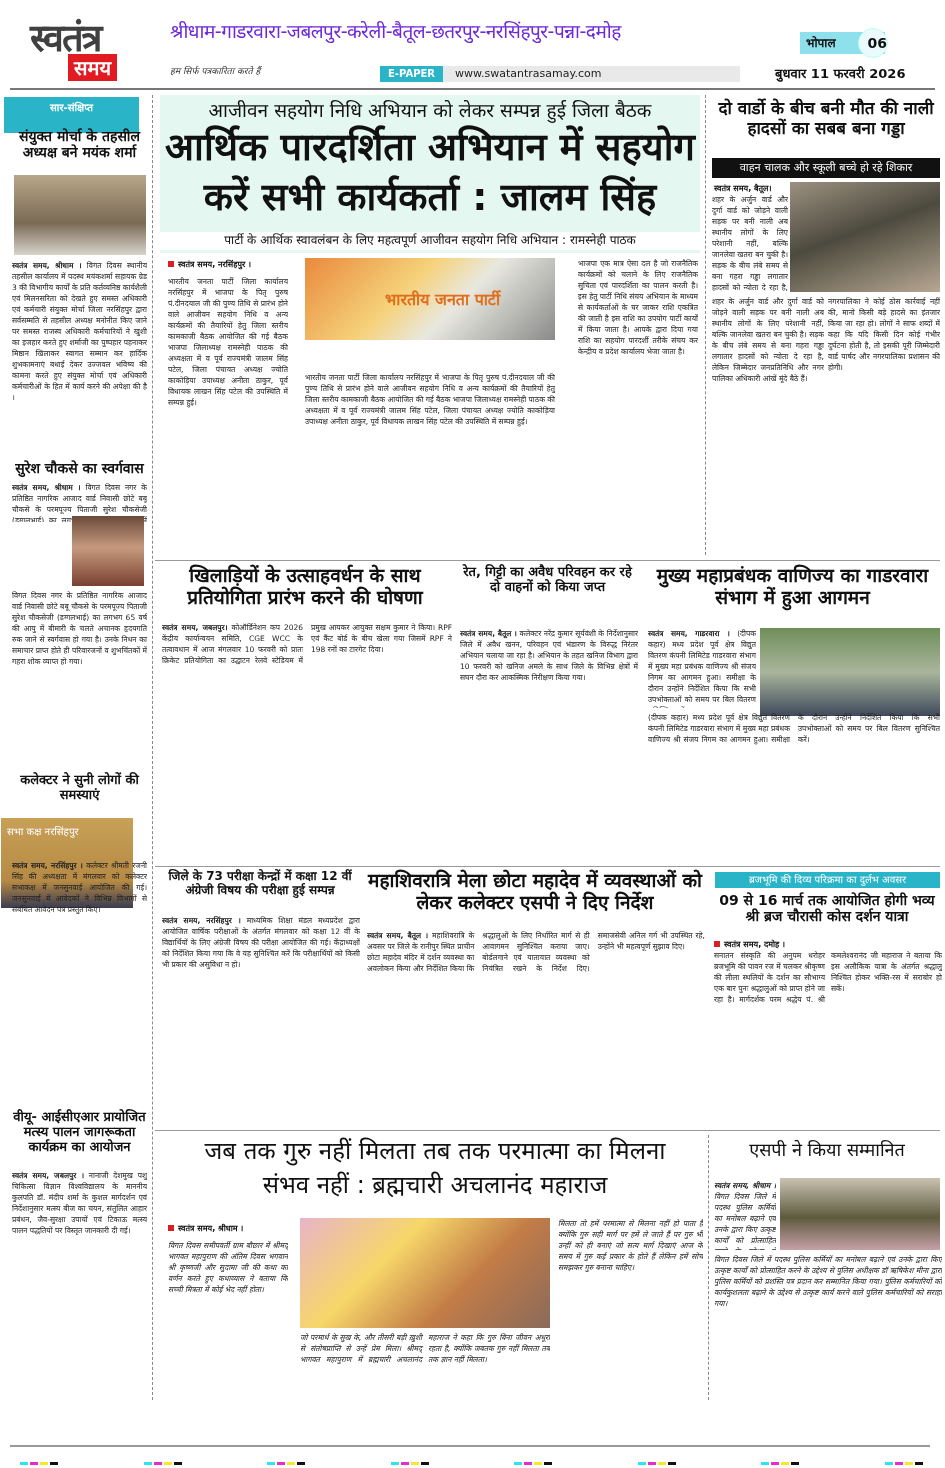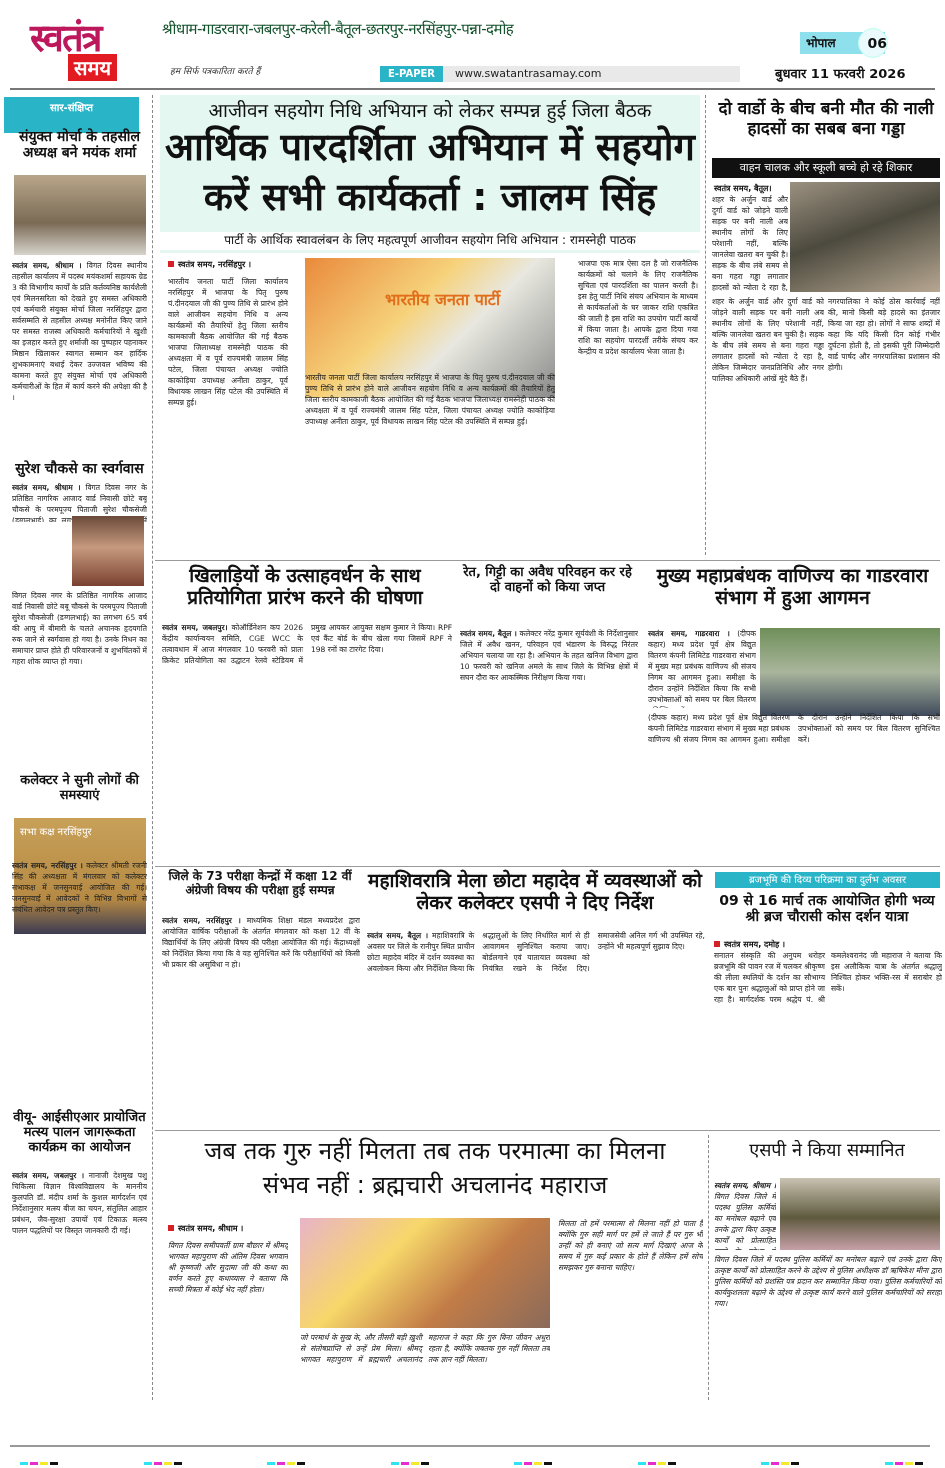--- a/index.html
+++ b/index.html
@@ -1,21 +1,21 @@
 <!DOCTYPE html>
 <html><head>
 <meta charset="utf-8">
 <style>
 *{box-sizing:border-box;margin:0;padding:0}
 body{width:945px;height:1468px;background:#fff;font-family:"DejaVu Sans",sans-serif;color:#111;position:relative;overflow:hidden}
 .abs{position:absolute}
 .masthead{left:0;top:0;width:945px;height:90px}
-.logo1{left:30px;top:10px;font-size:38px;font-weight:bold;color:#be185d;letter-spacing:-2px;font-family:"DejaVu Serif",serif}
+.logo1{left:30px;top:10px;font-size:38px;font-weight:bold;color:#404040;letter-spacing:-2px;font-family:"DejaVu Serif",serif}
 .logo2{left:68px;top:54px;background:#e21b23;color:#fff;font-size:20px;font-weight:bold;padding:0 6px;font-family:"DejaVu Serif",serif}
-.cities{left:162px;top:18px;font-size:15px;color:#14532d;white-space:nowrap;letter-spacing:-0.5px}
+.cities{left:170px;top:18px;font-size:19px;color:#6d28d9;white-space:nowrap;letter-spacing:-0.5px}
 .edition{left:800px;top:32px;background:#8ee0ec;padding:2px 6px;font-size:12px;font-weight:bold;width:85px;height:22px}
 .pageno{left:858px;top:28px;width:30px;height:30px;border-radius:50%;background:#eafafd;border:1px solid #bfe;font-size:14px;font-weight:bold;text-align:right;line-height:28px}
 .tagline{left:170px;top:64px;font-size:9px;font-style:italic;color:#333}
 .epaperbar{left:380px;top:66px;width:360px;height:16px;background:#e9e9e9}
 .epaper{left:380px;top:66px;background:#2ab4c8;color:#fff;font-size:10px;font-weight:bold;padding:2px 8px;height:16px}
 .url{left:455px;top:67px;font-size:11px;color:#222}
 .date{left:775px;top:64px;font-size:13px;font-weight:bold}
 .rule{left:10px;top:88px;width:925px;height:2px;background:#777}
 .col-rule{width:0;border-left:1px dashed #888}
 .tealbox{background:#2ab4c8;color:#fff;font-weight:bold;text-align:center}
@@ -51,36 +51,36 @@
 <div class="abs photo" style="left:14px;top:175px;width:132px;height:80px;background:linear-gradient(180deg,#b9a68a,#7a6a55 60%,#d7d4cc)"></div>
 <div class="abs body" style="left:12px;top:260px;width:135px;height:160px"><b>स्वतंत्र समय, श्रीधाम ।</b> <span>विगत दिवस स्थानीय तहसील कार्यालय में पदस्थ मयंकशर्मा सहायक ग्रेड 3 की विभागीय कार्यों के प्रति कर्तव्यनिष्ठ कार्यशैली एवं मिलनसरिता को देखते हुए समस्त अधिकारी एवं कर्मचारी संयुक्त मोर्चा जिला नरसिंहपुर द्वारा सर्वसम्मति से तहसील अध्यक्ष मनोनीत किए जाने पर समस्त राजस्व अधिकारी कर्मचारियों ने खुशी का इजहार करते हुए शर्माजी का पुष्पहार पहनाकर मिष्ठान खिलाकर स्वागत सम्मान कर हार्दिक शुभकामनाएं बधाई देकर उज्जवल भविष्य की कामना करते हुए संयुक्त मोर्चा एवं अधिकारी कर्मचारीओं के हित में कार्य करने की अपेक्षा की है ।</span></div>
 
 <div class="abs head" style="left:12px;top:460px;width:135px;font-size:14px">सुरेश चौकसे का स्वर्गवास</div>
 <div class="abs body" style="left:12px;top:482px;width:135px;height:40px"><b>स्वतंत्र समय, श्रीधाम ।</b> <span>विगत दिवस नगर के प्रतिष्ठित नागरिक आजाद वार्ड निवासी छोटे बबू चौकसे के परमपूज्य पिताजी सुरेश चौकसेजी (डग्गलभाई) का लगभग 65 वर्ष की आयु में बीमारी के चलते अचानक हृदयगति रुक जाने से स्वर्गवास हो गया है। उनके निधन का समाचार प्राप्त होते ही परिवारजनों व शुभचिंतकों में गहरा शोक व्याप्त हो गया।</span></div>
 <div class="abs photo" style="left:72px;top:516px;width:72px;height:70px;background:linear-gradient(180deg,#6b4a3a,#c69a7e 45%,#7a4030)"></div>
 <div class="abs body" style="left:12px;top:520px;width:58px;height:70px"></div>
 <div class="abs body" style="left:12px;top:590px;width:135px;height:170px">विगत दिवस नगर के प्रतिष्ठित नागरिक आजाद वार्ड निवासी छोटे बबू चौकसे के परमपूज्य पिताजी सुरेश चौकसेजी (डग्गलभाई) का लगभग 65 वर्ष की आयु में बीमारी के चलते अचानक हृदयगति रुक जाने से स्वर्गवास हो गया है। उनके निधन का समाचार प्राप्त होते ही परिवारजनों व शुभचिंतकों में गहरा शोक व्याप्त हो गया।</div>
 
 <div class="abs head" style="left:12px;top:773px;width:135px;font-size:13px">कलेक्टर ने सुनी लोगों की समस्याएं</div>
-<div class="abs photo" style="left:14px;top:818px;width:132px;height:116px;background:linear-gradient(180deg,#c8a058,#b68a44 70%,#3b3b52)">
+<div class="abs photo" style="left:1px;top:818px;width:132px;height:90px;background:linear-gradient(180deg,#c8a058,#b68a44 70%,#3b3b52)">
   <div style="color:#fff;font-size:10px;padding:6px">सभा कक्ष नरसिंहपुर</div>
 </div>
 <div class="abs body" style="left:12px;top:860px;width:135px;height:180px"><b>स्वतंत्र समय, नरसिंहपुर ।</b> <span>कलेक्टर श्रीमती रजनी सिंह की अध्यक्षता में मंगलवार को कलेक्टर सभाकक्ष में जनसुनवाई आयोजित की गई। जनसुनवाई में आवेदकों ने विभिन्न विभागों से संबंधित आवेदन पत्र प्रस्तुत किए।</span></div>
 
 <div class="abs head" style="left:12px;top:1110px;width:135px;font-size:13px">वीयू- आईसीएआर प्रायोजित मत्स्य पालन जागरूकता कार्यक्रम का आयोजन</div>
 <div class="abs body" style="left:12px;top:1170px;width:135px;height:225px"><b>स्वतंत्र समय, जबलपुर ।</b> <span>नानाजी देशमुख पशु चिकित्सा विज्ञान विश्वविद्यालय के माननीय कुलपति डॉ. मंदीप शर्मा के कुशल मार्गदर्शन एवं निर्देशानुसार मत्स्य बीज का चयन, संतुलित आहार प्रबंधन, जैव-सुरक्षा उपायों एवं टिकाऊ मत्स्य पालन पद्धतियों पर विस्तृत जानकारी दी गई।</span></div>
 
 <div class="abs bigbox" style="left:160px;top:95px;width:540px;height:158px"></div>
 <div class="abs head" style="left:160px;top:100px;width:540px;font-size:19px;font-weight:normal">आजीवन सहयोग निधि अभियान को लेकर सम्पन्न हुई जिला बैठक</div>
 <div class="abs head" style="left:160px;top:126px;width:540px;font-size:38px">आर्थिक पारदर्शिता अभियान में सहयोग</div>
 <div class="abs head" style="left:160px;top:176px;width:540px;font-size:38px">करें सभी कार्यकर्ता : जालम सिंह</div>
 <div class="abs head" style="left:160px;top:232px;width:540px;font-size:12px;font-weight:normal;background:#fff;padding:2px 0">पार्टी के आर्थिक स्वावलंबन के लिए महत्वपूर्ण आजीवन सहयोग निधि अभियान : रामस्नेही पाठक</div>
 <div class="abs byline" style="left:168px;top:258px"><span class="redsq"></span><span>स्वतंत्र समय, नरसिंहपुर ।</span></div>
 <div class="abs body" style="left:168px;top:276px;width:120px;height:280px">भारतीय जनता पार्टी जिला कार्यालय नरसिंहपुर में भाजपा के पितृ पुरुष पं.दीनदयाल जी की पुण्य तिथि से प्रारंभ होने वाले आजीवन सहयोग निधि व अन्य कार्यक्रमों की तैयारियों हेतु जिला स्तरीय कामकाजी बैठक आयोजित की गई बैठक भाजपा जिलाध्यक्ष रामस्नेही पाठक की अध्यक्षता में व पूर्व राज्यमंत्री जालम सिंह पटेल, जिला पंचायत अध्यक्ष ज्योति काकोड़िया उपाध्यक्ष अनीता ठाकुर, पूर्व विधायक लाखन सिंह पटेल की उपस्थिति में सम्पन्न हुई।</div>
-<div class="abs photo" style="left:305px;top:258px;width:250px;height:140px;background:linear-gradient(135deg,#e98a3c,#f6d27b 40%,#e8e8e0 60%,#8a8a8a)">
+<div class="abs photo" style="left:305px;top:258px;width:250px;height:82px;background:linear-gradient(135deg,#e98a3c,#f6d27b 40%,#e8e8e0 60%,#8a8a8a)">
   <div style="position:absolute;left:80px;top:30px;color:#e26d1b;font-size:16px;font-weight:bold">भारतीय जनता पार्टी</div>
 </div>
 <div class="abs body" style="left:305px;top:372px;width:250px;height:185px">भारतीय जनता पार्टी जिला कार्यालय नरसिंहपुर में भाजपा के पितृ पुरुष पं.दीनदयाल जी की पुण्य तिथि से प्रारंभ होने वाले आजीवन सहयोग निधि व अन्य कार्यक्रमों की तैयारियों हेतु जिला स्तरीय कामकाजी बैठक आयोजित की गई बैठक भाजपा जिलाध्यक्ष रामस्नेही पाठक की अध्यक्षता में व पूर्व राज्यमंत्री जालम सिंह पटेल, जिला पंचायत अध्यक्ष ज्योति काकोड़िया उपाध्यक्ष अनीता ठाकुर, पूर्व विधायक लाखन सिंह पटेल की उपस्थिति में सम्पन्न हुई।</div>
 <div class="abs body" style="left:578px;top:258px;width:120px;height:300px">भाजपा एक मात्र ऐसा दल है जो राजनैतिक कार्यक्रमों को चलाने के लिए राजनैतिक सुचिता एवं पारदर्शिता का पालन करती है। इस हेतु पार्टी निधि संचय अभियान के माध्यम से कार्यकर्ताओं के घर जाकर राशि एकत्रित की जाती है इस राशि का उपयोग पार्टी कार्यों में किया जाता है। आपके द्वारा दिया गया राशि का सहयोग पारदर्शी तरीके संचय कर केन्द्रीय व प्रदेश कार्यालय भेजा जाता है।</div>
 
 <div class="abs col-rule" style="left:705px;top:95px;height:460px"></div>
 <div class="abs head" style="left:710px;top:99px;width:232px;font-size:17px">दो वार्डो के बीच बनी मौत की नाली हादसों का सबब बना गड्डा</div>
 <div class="abs" style="left:712px;top:158px;width:228px;height:20px;background:#111;color:#fff;font-size:11px;text-align:center;line-height:20px">वाहन चालक और स्कूली बच्चे हो रहे शिकार</div>
 <div class="abs byline" style="left:714px;top:182px">स्वतंत्र समय, बैतूल।</div>
 <div class="abs photo" style="left:790px;top:182px;width:150px;height:110px;background:linear-gradient(160deg,#9c9181,#4c4a3e 45%,#b7a792)"></div>

